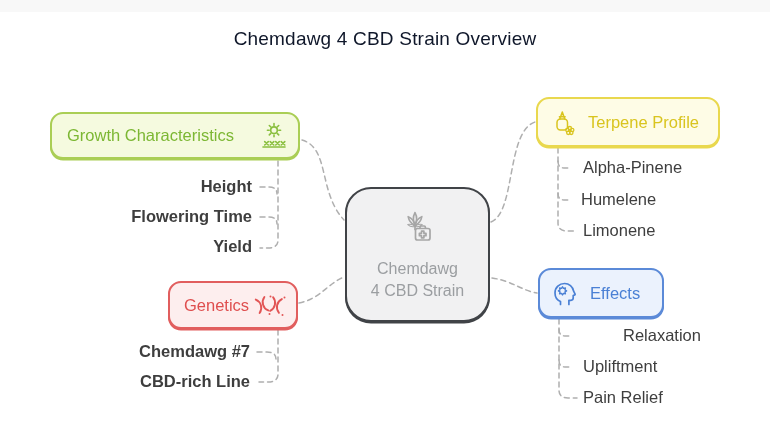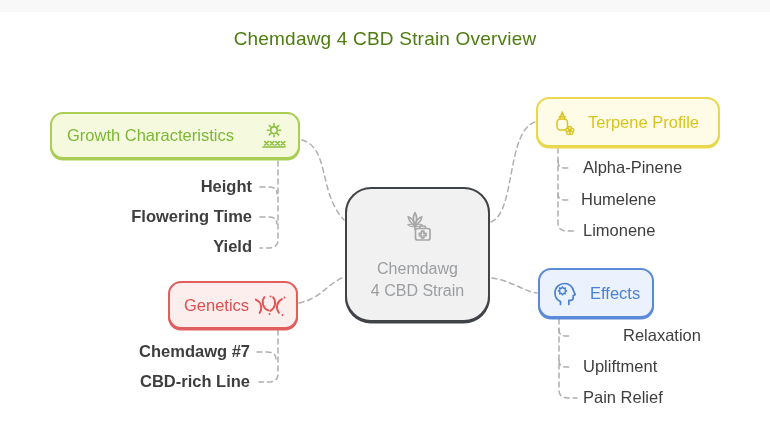--- a/index.html
+++ b/index.html
@@ -3,21 +3,21 @@
 <meta charset="utf-8">
 <style>
   html,body{margin:0;padding:0;background:#ffffff;}
   .stage{
     position:relative;width:770px;height:434px;overflow:hidden;background:#ffffff;
     font-family:"Liberation Sans", sans-serif;
   }
   .top-strip{position:absolute;left:0;top:0;width:770px;height:12px;background:#f8f8f8;}
   .title{
     position:absolute;left:0;top:28px;width:770px;text-align:center;
-    font-size:19px;color:#4d7c0f;letter-spacing:.2px;
+    font-size:19px;color:#0f172a;letter-spacing:.2px;
   }
   .connectors{position:absolute;left:0;top:0;}
   .node{
     position:absolute;display:flex;align-items:center;box-sizing:border-box;
     border-radius:13px;border:2px solid;white-space:nowrap;
   }
   .node .icon{display:flex;align-items:center;justify-content:center;}
   .node-growth{
     left:50px;top:112px;width:250px;height:47px;
     background:#f5fadf;border-color:#aace55;box-shadow:0 1.5px 0 #aace55;
@@ -30,21 +30,21 @@
     padding:0 10px 0 11px;gap:11px;
   }
   .node-terpene .node-label{color:#d9c41f;font-size:16.5px;}
   .node-genetics{
     left:168px;top:281px;width:130px;height:48px;
     background:#fdeeee;border-color:#e15e5e;box-shadow:0 1.5px 0 #e15e5e;
     justify-content:space-between;padding:0 8px 0 14px;
   }
   .node-genetics .node-label{color:#df4f4f;font-size:16.5px;}
   .node-effects{
-    left:538px;top:268px;width:116px;height:50px;
+    left:538px;top:268px;width:126px;height:50px;
     background:#ebf2fd;border-color:#5b8ad8;box-shadow:0 1.5px 0 #5b8ad8;
     padding:0 8px 0 10px;gap:10px;
   }
   .node-effects .node-label{color:#4a80d5;font-size:16.5px;}
   .node-central{
     left:345px;top:187px;width:145px;height:135px;border-radius:26px;
     background:#f1f1f2;border-color:#404347;box-shadow:0 1.5px 0 #404347;
     flex-direction:column;justify-content:center;
   }
   .central-label{

